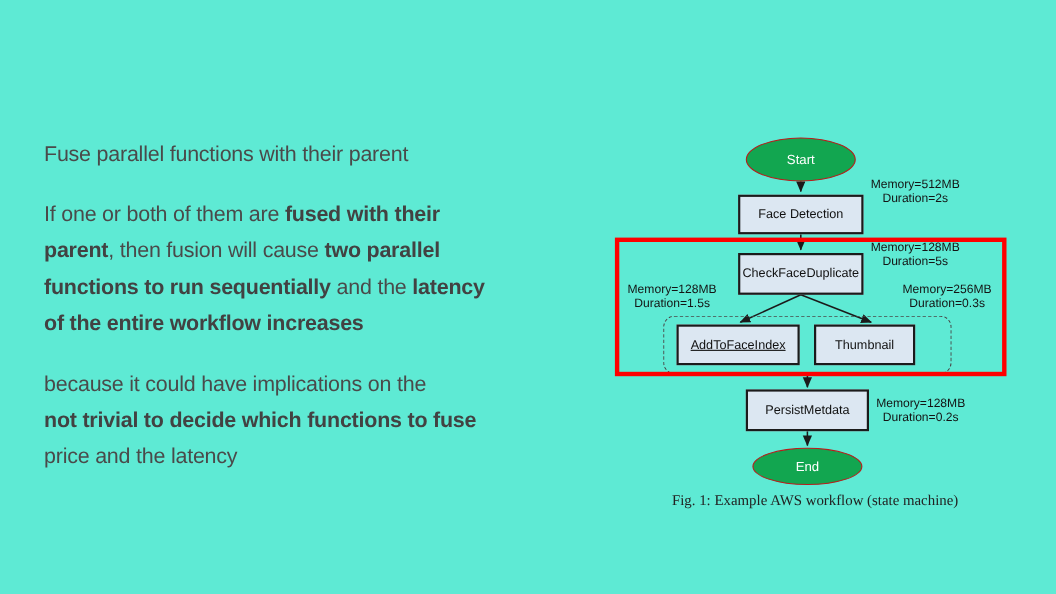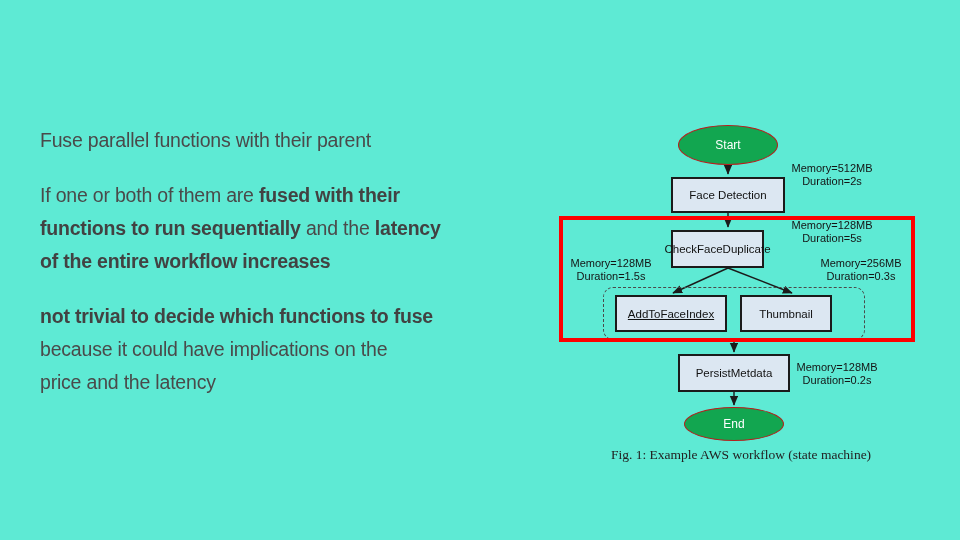--- a/index.html
+++ b/index.html
@@ -82,21 +82,21 @@
     left: 186px; top: 337px;
     transform: translateX(-50%);
     font-family: "Liberation Serif", serif;
     font-size: 13.5px; color: #222222;
     white-space: nowrap;
   }
 
   
   .n-start   { left: 123px; top: 15px;  width: 100px; height: 40px; }
   .n-fd      { left: 116px; top: 67px;  width: 114px; height: 36px; }
-  .n-cfd     { left: 116px; top: 120px; width: 93px; height: 38px; }
+  .n-cfd     { left: 116px; top: 120px; width: 114px; height: 38px; }
   .n-atfi    { left: 60px;  top: 185px; width: 112px; height: 37px; text-decoration: underline; }
   .n-thumb   { left: 185px; top: 185px; width: 92px; height: 37px; }
   .n-pm      { left: 123px; top: 244px; width: 112px; height: 38px; }
   .n-end     { left: 129px; top: 297px; width: 100px; height: 34px; }
 
   .m-fd   { left: 277px; top: 52px;  }
   .m-cfd  { left: 277px; top: 109px; }
   .m-atfi { left: 56px;  top: 147px; }
   .m-thumb{ left: 306px; top: 147px; }
   .m-pm   { left: 282px; top: 251px; }
@@ -105,26 +105,27 @@
 <body>
 
 <div class="slide">
 
   <div class="left-text">
       <div class="para">
         <div class="tline"><span>Fuse parallel functions with their parent</span></div>
       </div>
       <div class="para">
         <div class="tline"><span>If one or both of them are </span><span class="b">fused with their</span></div>
+        <div class="tline"><span class="b">parent</span><span>, then fusion will cause </span><span class="b">two parallel</span></div>
         <div class="tline"><span class="b">functions to run sequentially</span><span> and the </span><span class="b">latency</span></div>
         <div class="tline"><span class="b">of the entire workflow increases</span></div>
       </div>
       <div class="para">
+        <div class="tline"><span>because it could have implications on the</span></div>
         <div class="tline"><span class="b">not trivial to decide which functions to fuse</span></div>
-        <div class="tline"><span>because it could have implications on the</span></div>
         <div class="tline"><span>price and the latency</span></div>
       </div>
     </div>
 
   <div class="diagram">
 
     <svg class="arrows" width="405" height="370" viewBox="0 0 405 370">
       <defs>
         <marker id="ah" markerWidth="8" markerHeight="8" refX="6.5" refY="3" orient="auto">
           <path d="M0,0 L7,3 L0,6 Z" fill="#1b1b1b"></path>

